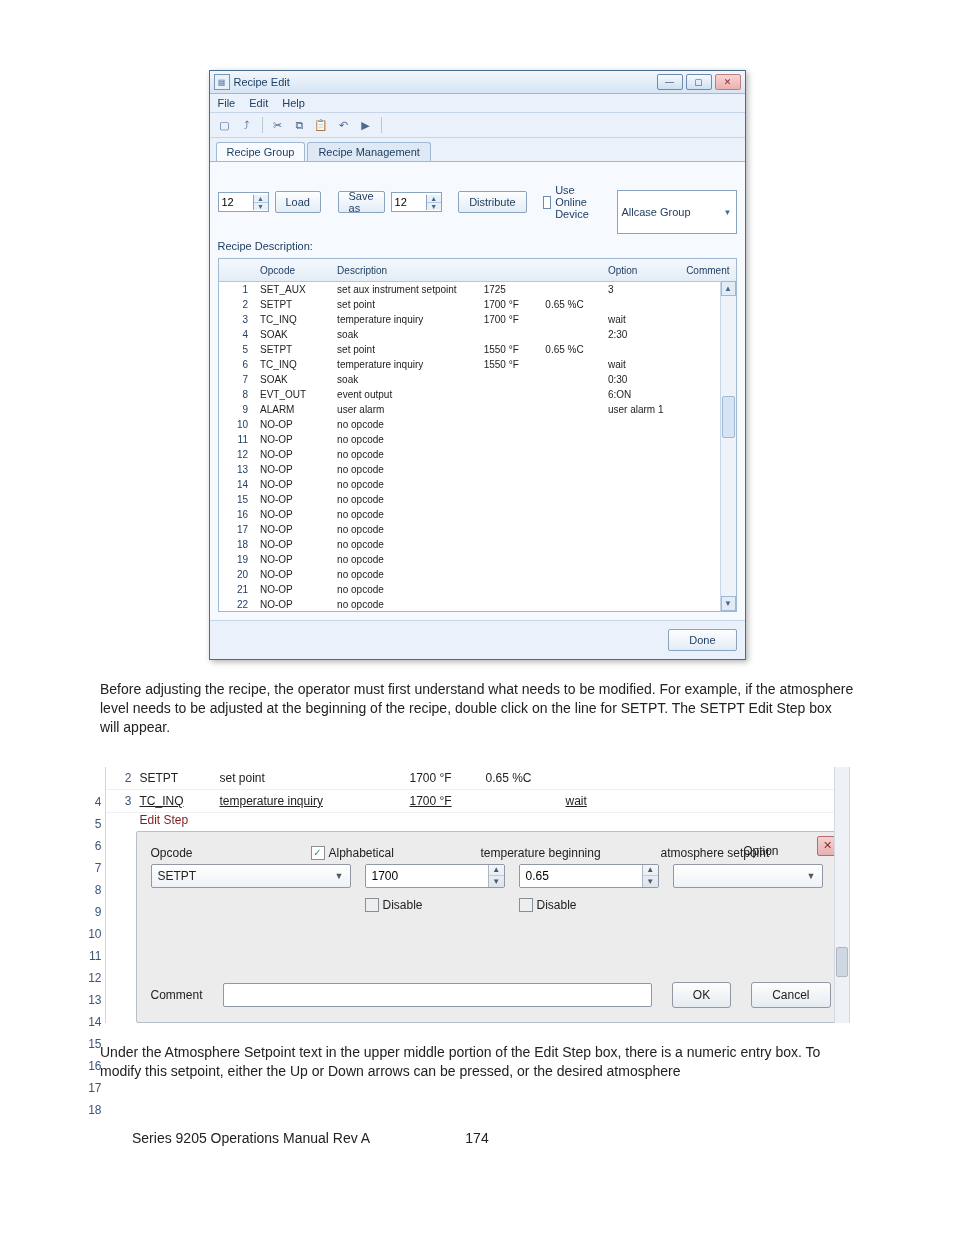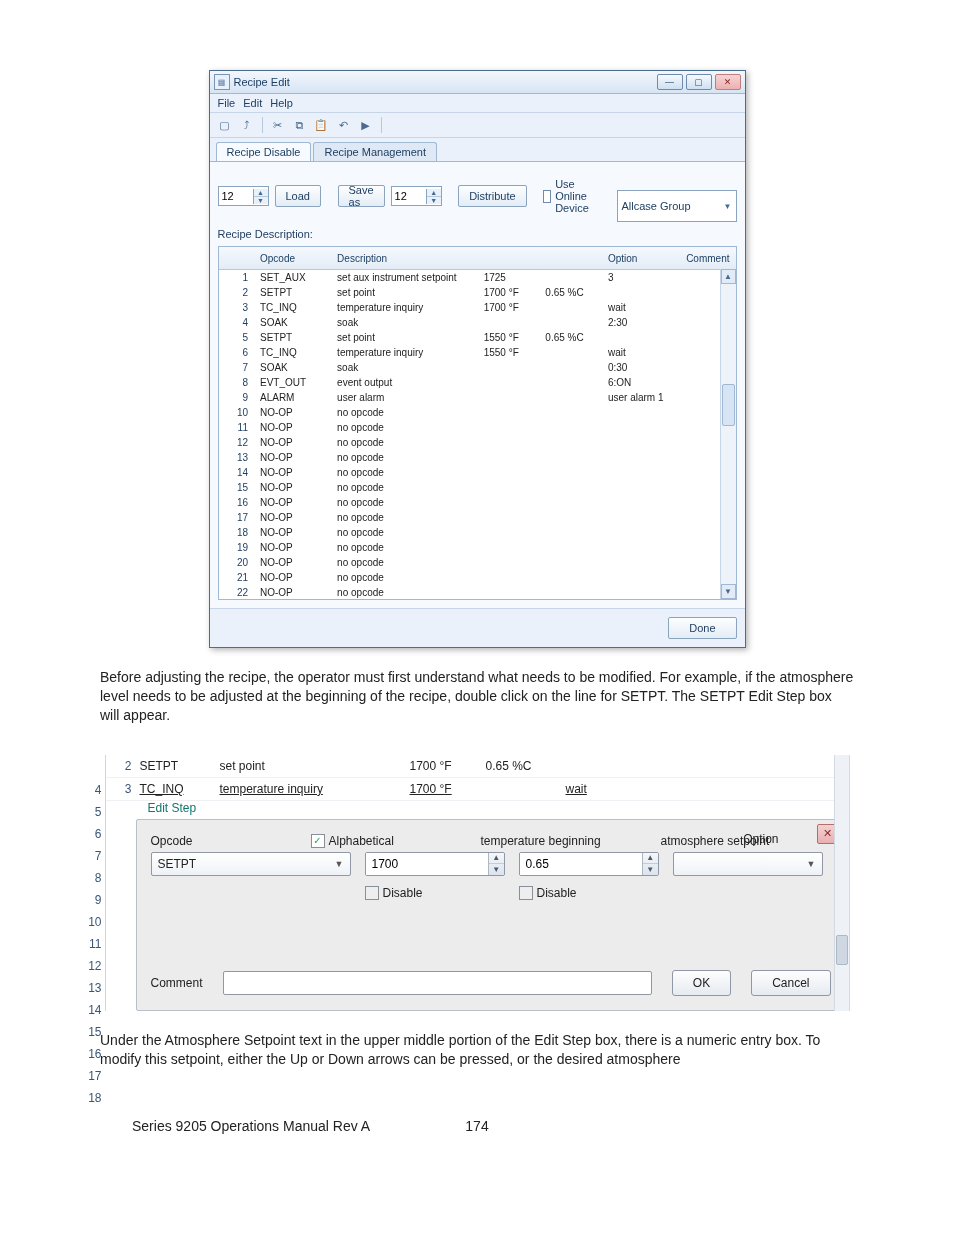--- a/index.html
+++ b/index.html
@@ -31,21 +31,21 @@
   }
   .titlebar .title{flex:1;color:#1b3e63;font-size:11px;}
   .win-btns{display:flex;gap:3px;}
   .win-btn{
     width:24px;height:14px;border:1px solid #6e8bad;border-radius:2px;
     background:linear-gradient(#f6fafd,#cfe0f1);
     display:flex;align-items:center;justify-content:center;font-size:9px;color:#2b4d73;
   }
   .win-btn.close{background:linear-gradient(#f7d4d4,#ecb0b0);border-color:#c07d7d;color:#8a2b2b;}
   .menubar{
-    display:flex;gap:8px;padding:3px 8px;background:#eaf1fa;border-bottom:1px solid #c6d6e8;
+    display:flex;gap:14px;padding:3px 8px;background:#eaf1fa;border-bottom:1px solid #c6d6e8;
     color:#1f3f63;
     align-items:flex-end;
   }
   .toolbar{
     display:flex;gap:4px;padding:3px 6px;background:#eaf1fa;border-bottom:1px solid #c6d6e8;
     align-items:center;
   }
   .tool-ico{
     width:16px;height:16px;display:flex;align-items:center;justify-content:center;
     font-size:11px;color:#4a6a90;border:1px solid transparent;
@@ -74,21 +74,21 @@
   }
   .spin span:last-child{border-bottom:none;}
   .btn{
     height:20px;padding:0 10px;border:1px solid #8aa3bf;background:linear-gradient(#fdfefe,#e3ecf6);
     font-size:11px;color:#1f3f63;display:flex;align-items:center;border-radius:2px;
   }
   .chk{display:flex;align-items:center;gap:4px;font-size:11px;color:#1f3f63;}
   .chk .box{width:11px;height:11px;border:1px solid #6e8bad;background:#fff;}
   .selbox{
     height:18px;border:1px solid #8aa3bf;background:#fff;display:flex;align-items:center;
-    padding:6px 4px;font-size:11px;color:#1f3f63;min-width:110px;justify-content:space-between;margin-top:20px;
+    padding:12px 4px;font-size:11px;color:#1f3f63;min-width:110px;justify-content:space-between;margin-top:20px;
   }
   .selbox .arrow{font-size:8px;color:#456a92;}
   .desc-label{font-size:11px;color:#1f3f63;margin-bottom:6px;}
   
   .grid-wrap{border:1px solid #9fb8d3;background:#fff;position:relative;height:352px;overflow:hidden;}
   .grid{width:100%;border-collapse:collapse;font-size:10px;color:#222;}
   .grid th{
     background:linear-gradient(#f5f9fe,#e3ecf6);border-bottom:1px solid #b6c8dc;
     text-align:left;padding:3px 6px;font-weight:normal;color:#1f3f63;height:16px;
   }
@@ -181,21 +181,21 @@
       <div class="tool-ico">⤴</div>
       <div class="tool-sep"></div>
       <div class="tool-ico">✂</div>
       <div class="tool-ico">⧉</div>
       <div class="tool-ico">📋</div>
       <div class="tool-ico">↶</div>
       <div class="tool-ico">▶</div>
       <div class="tool-sep"></div>
     </div>
     <div class="tabs">
-      <div class="tab">Recipe Disable</div>
+      <div class="tab">Recipe Group</div>
       <div class="tab inactive">Recipe Management</div>
     </div>
     <div class="panel">
       <div class="row1">
         <div class="numbox">
           <input value="12" style="">
           <div class="spin">
               <span>▲</span>
               <span>▼</span>
             </div>
@@ -485,21 +485,21 @@
           <span>11</span>
           <span>12</span>
           <span>13</span>
           <span>14</span>
           <span>15</span>
           <span>16</span>
           <span>17</span>
           <span>18</span>
         </div>
 
-      <div style="margin-left:38px;font-size:12px;color:#0f766e;height:18px;padding-left:4px;">Edit Step</div>
+      <div style="margin-left:30px;font-size:12px;color:#7f1d1d;height:18px;padding-left:4px;">Edit Step</div>
 
       <div class="editstep">
         <div class="es-close">✕</div>
 
         <div class="es-grid">
 
           <div class="es-label">Opcode</div>
           <div>
             <div class="es-check">
               <div class="box">✓</div>

